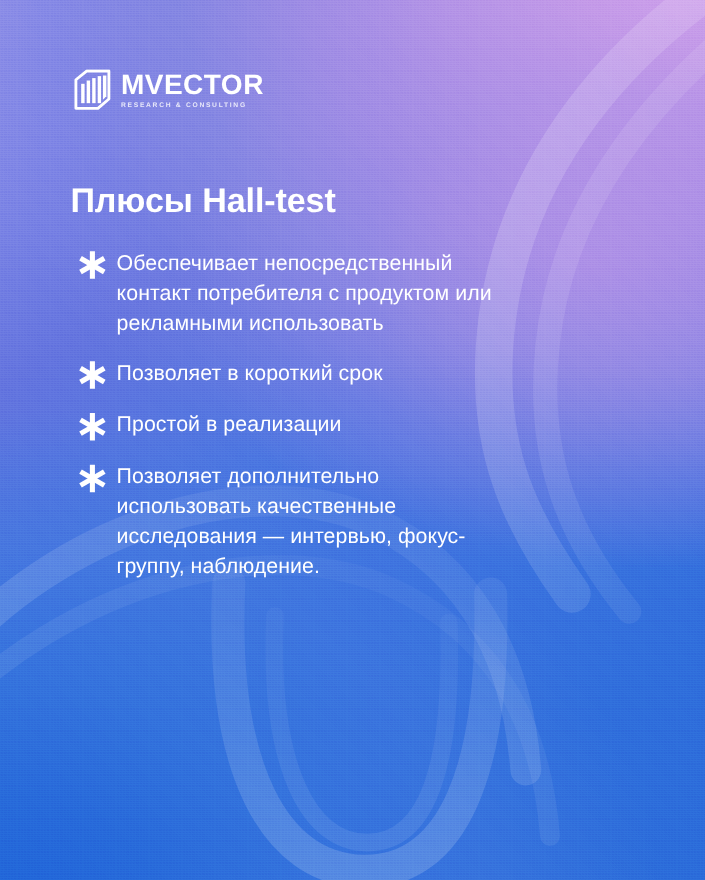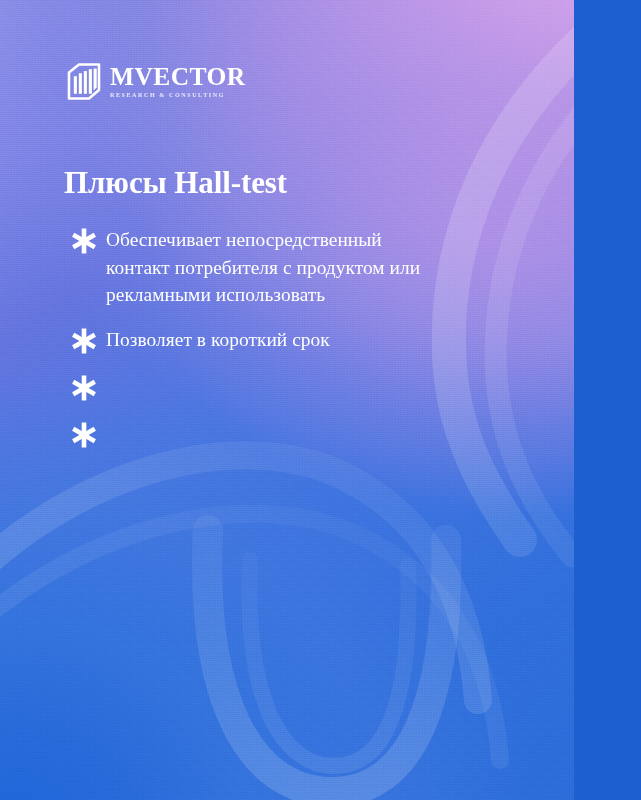--- a/index.html
+++ b/index.html
@@ -2,24 +2,24 @@
 <html><head>
 <meta charset="utf-8">
 <style>
   html, body {
     margin: 0;
     padding: 0;
     background: #1e5fd0;
   }
   #slide {
     position: relative;
-    width: 574px;
+    width: 641px;
     height: 800px;
     overflow: hidden;
-    font-family: Liberation Serif, serif;
+    font-family: Liberation Sans, sans-serif;
     background: #404040;
     -webkit-font-smoothing: antialiased;
   }
 
   
   .bg-base {
     position: absolute;
     inset: 0;
     background:
       linear-gradient(150deg,
@@ -254,28 +254,37 @@
     <div class="item">
       <span class="bullet">
         <svg width="30" height="30" viewBox="0 0 30 30" aria-hidden="true">
           <g stroke="#ffffff" stroke-width="4.6" stroke-linecap="butt">
             <line x1="15" y1="2.5" x2="15" y2="27.5"></line>
             <line x1="4.2" y1="8.75" x2="25.8" y2="21.25"></line>
             <line x1="4.2" y1="21.25" x2="25.8" y2="8.75"></line>
           </g>
         </svg>
       </span>
-    </div>
-
-    <div class="item">
-      <span class="bullet">
-        <svg width="30" height="30" viewBox="0 0 30 30" aria-hidden="true">
-          <g stroke="#ffffff" stroke-width="4.6" stroke-linecap="butt">
-            <line x1="15" y1="2.5" x2="15" y2="27.5"></line>
-            <line x1="4.2" y1="8.75" x2="25.8" y2="21.25"></line>
-            <line x1="4.2" y1="21.25" x2="25.8" y2="8.75"></line>
-          </g>
-        </svg>
-      </span>
+      <div class="item-text">
+        <span class="ln">Простой в реализации</span>
+      </div>
+    </div>
+
+    <div class="item">
+      <span class="bullet">
+        <svg width="30" height="30" viewBox="0 0 30 30" aria-hidden="true">
+          <g stroke="#ffffff" stroke-width="4.6" stroke-linecap="butt">
+            <line x1="15" y1="2.5" x2="15" y2="27.5"></line>
+            <line x1="4.2" y1="8.75" x2="25.8" y2="21.25"></line>
+            <line x1="4.2" y1="21.25" x2="25.8" y2="8.75"></line>
+          </g>
+        </svg>
+      </span>
+      <div class="item-text">
+        <span class="ln">Позволяет дополнительно</span>
+        <span class="ln">использовать качественные</span>
+        <span class="ln">исследования — интервью, фокус-</span>
+        <span class="ln">группу, наблюдение.</span>
+      </div>
     </div>
 
   </div>
 </div>
 
 </body></html>

